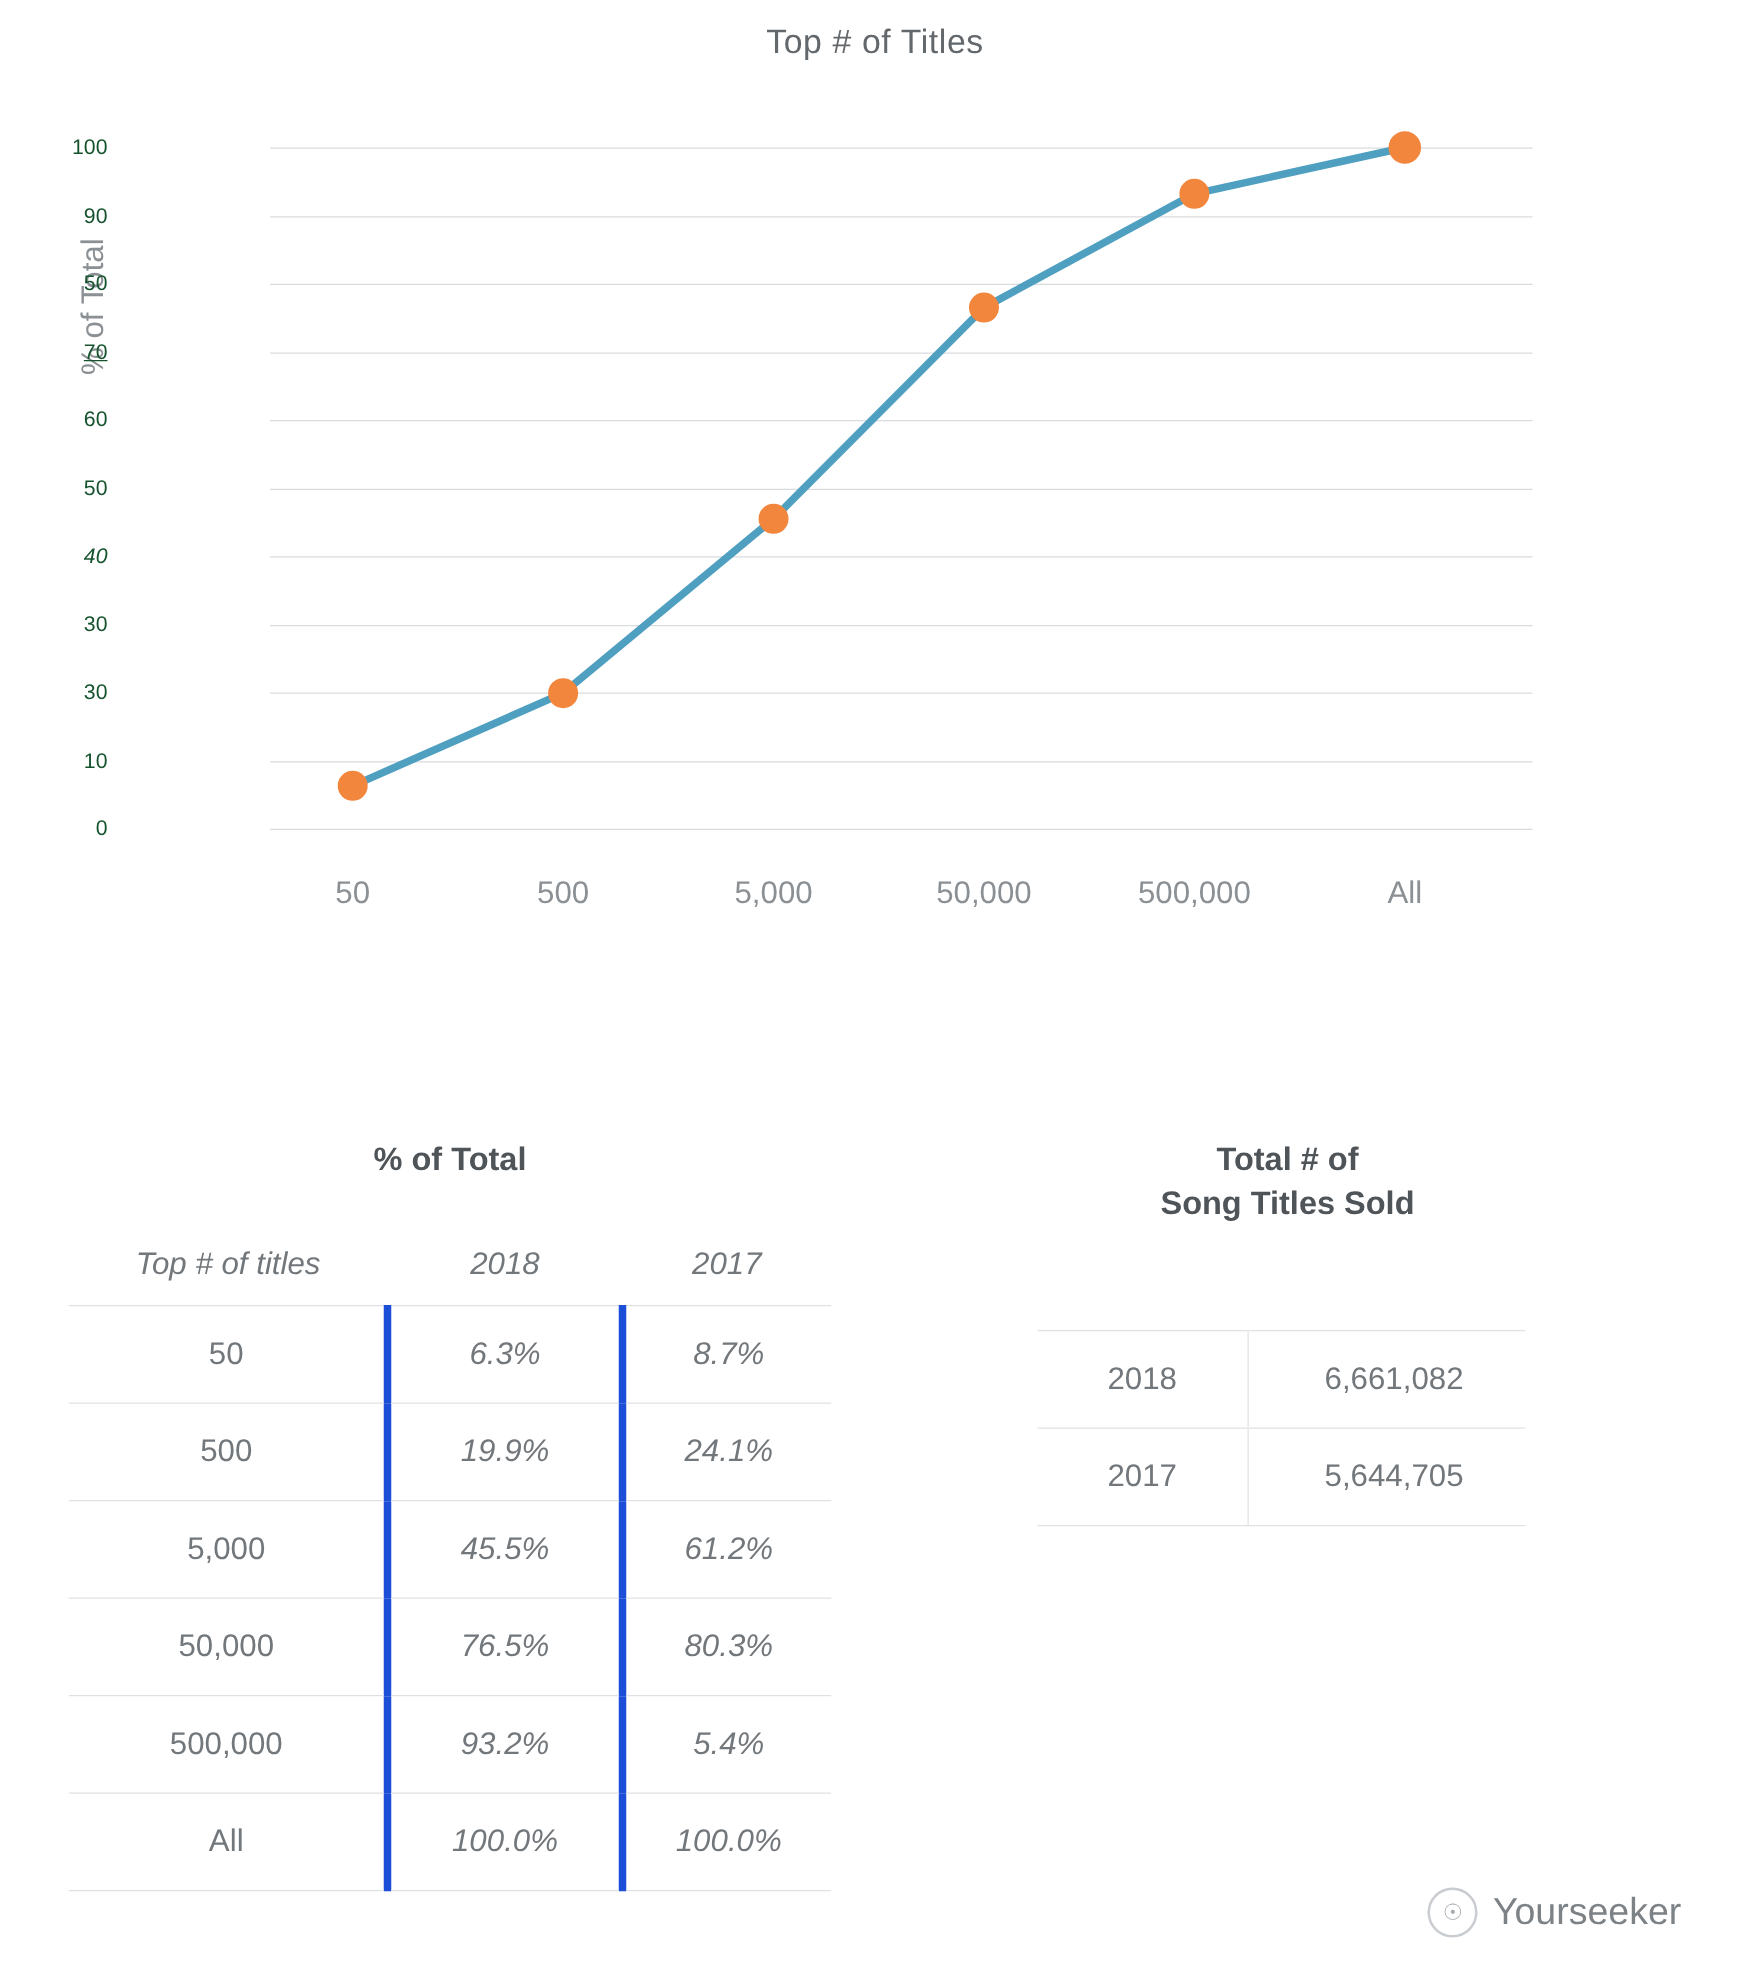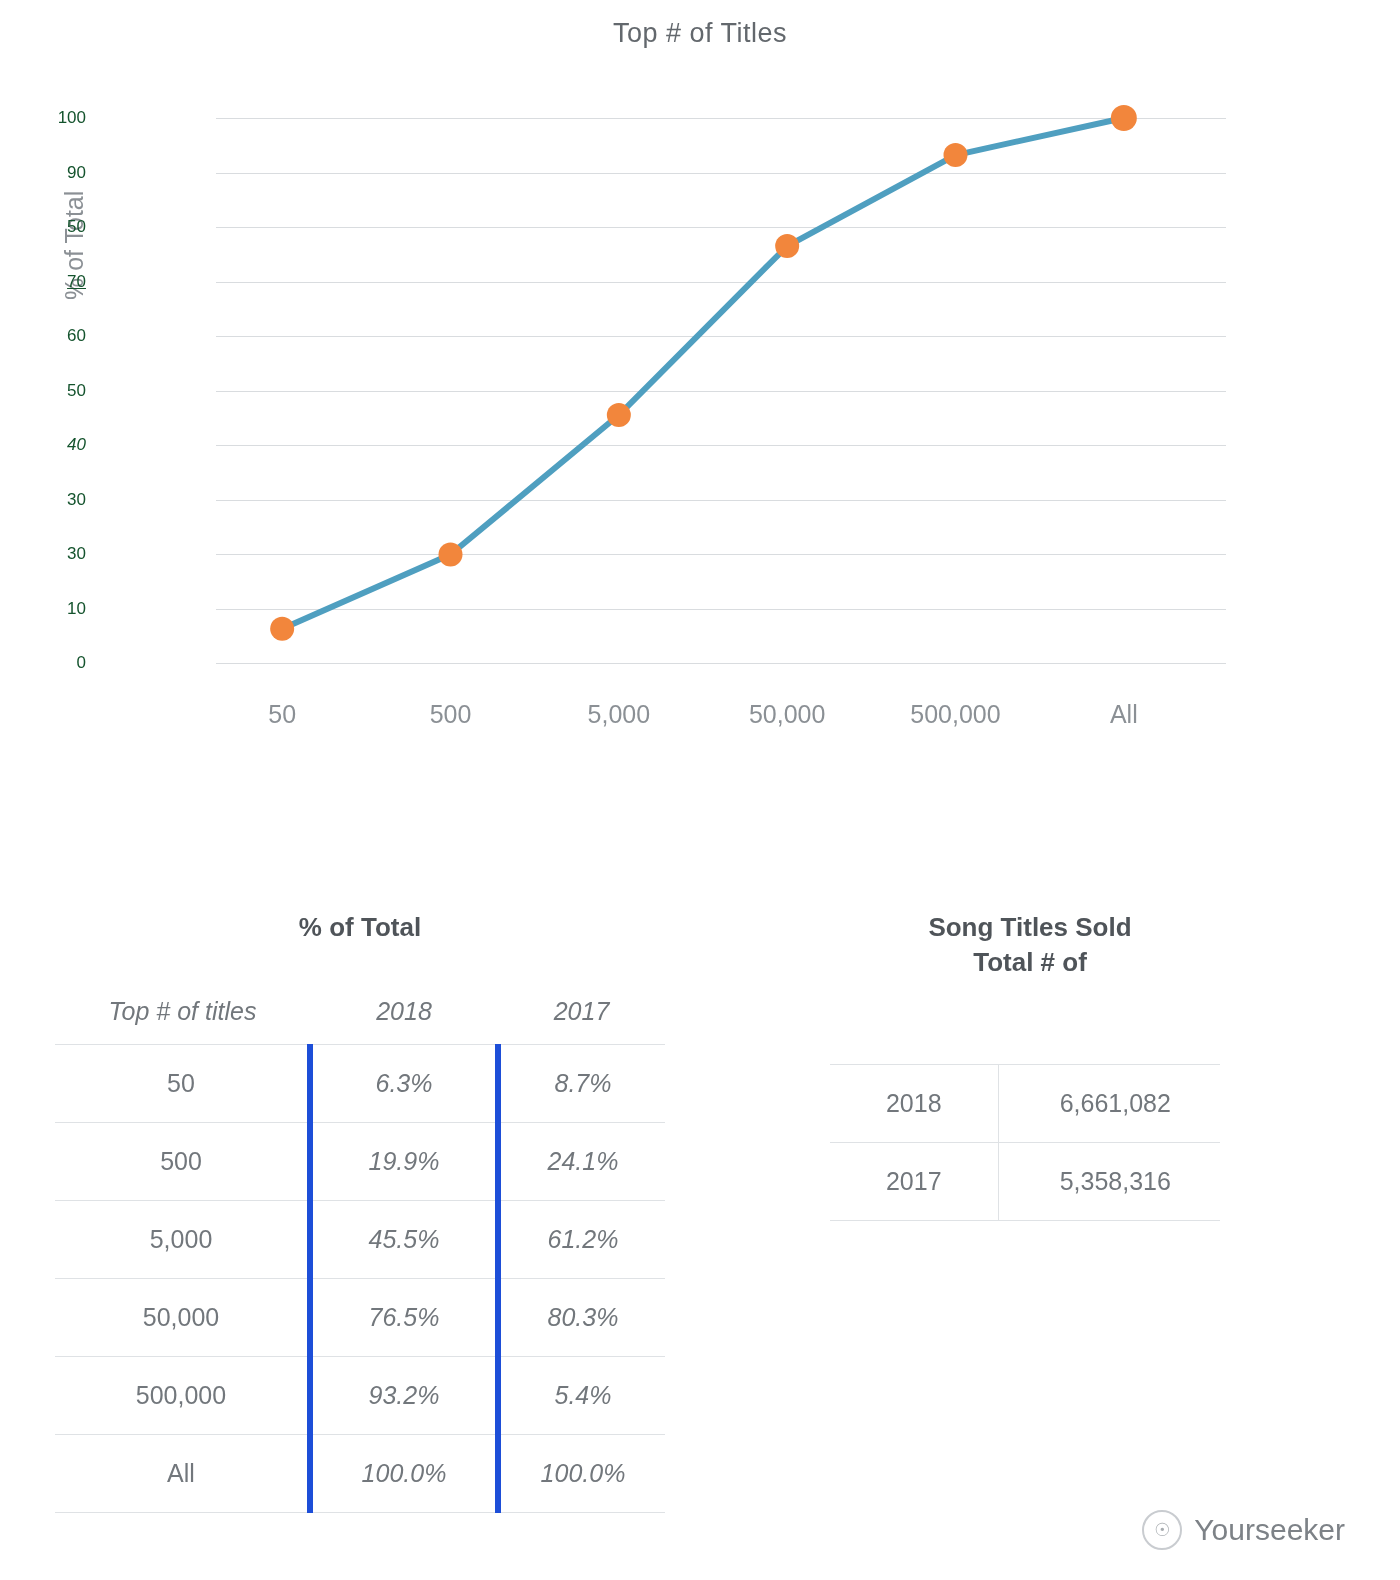--- a/index.html
+++ b/index.html
@@ -285,36 +285,36 @@
             <td>All</td>
             <td class="col-sep">100.0%</td>
             <td class="col-sep">100.0%</td>
           </tr>
         </tbody>
     </table>
   </div>
 
   <div id="right-table-wrap">
     <div class="table-heading">
+      <div>Total # of</div>
       <div>Song Titles Sold</div>
-      <div>Total # of</div>
     </div>
     <table id="right-table">
       <colgroup>
           <col class="r1">
           <col class="r2">
         </colgroup>
       <tbody id="right-tbody">
           <tr>
             <td>2018</td>
             <td class="col-sep">6,661,082</td>
           </tr>
           <tr>
             <td>2017</td>
-            <td class="col-sep">5,358,316</td>
+            <td class="col-sep">5,644,705</td>
           </tr>
         </tbody>
     </table>
   </div>
 
 </div>
 
 <div id="watermark">
   <span class="wm-icon">☉</span>
   <span>Yourseeker</span>

